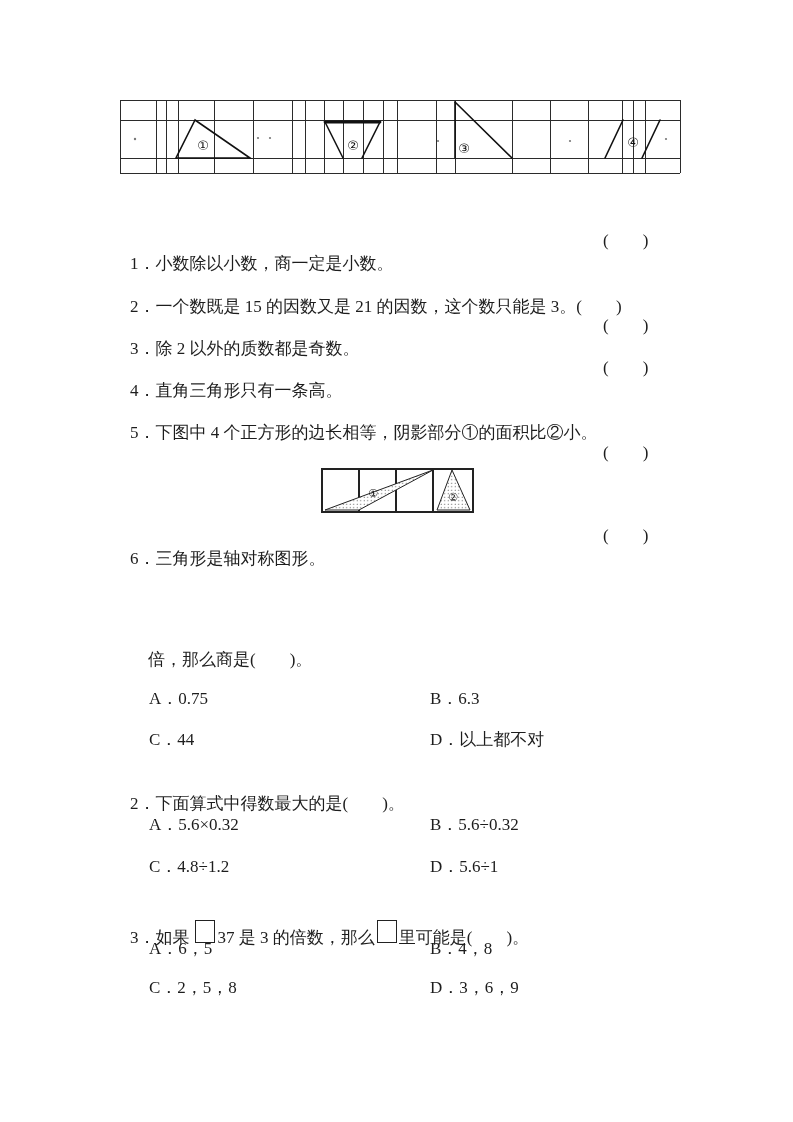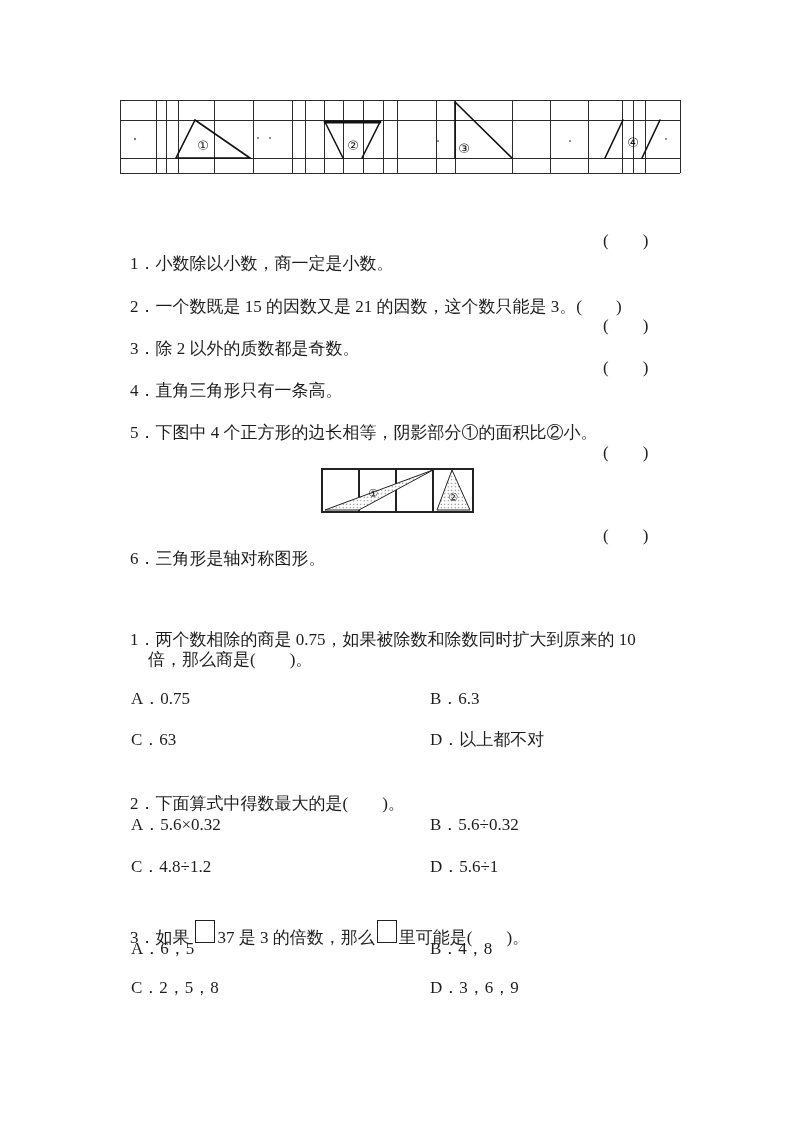--- a/index.html
+++ b/index.html
@@ -23,21 +23,21 @@
     font-weight:bold;
     font-size:18px;
     letter-spacing:-0.2px;
   }
   .num { display:inline; }
   .paren-right {
     position:absolute;
     left:490px; top:0;
     white-space:pre;
   }
-  .opt-a { position:absolute; left:18px; top:0; white-space:pre; }
+  .opt-a { position:absolute; left:36px; top:0; white-space:pre; }
   .opt-b { position:absolute; left:317px; top:0; white-space:pre; }
   .sq {
     display:inline-block;
     width:20px; height:23px;
     border:1.5px solid #222;
     vertical-align:baseline;
     margin:0 3px 0 5px;
     box-sizing:border-box;
   }
   .sq2 { margin:0 2px 0 2px; }
@@ -149,31 +149,28 @@
       <text x="132" y="33">②</text>
     </g>
   </svg>
 
   <div class="line" style="top:524px">
     <span class="num">6．</span><span>三角形是轴对称图形。</span>
     <span class="paren-right">(　　)</span>
   </div>
 
 
-  <div class="line" style="top:605px">
-    <span class="num">1．</span><span>两个数相除的商是 0.75，如果被除数和除数同时扩大到原来的 10</span>
-  </div>
   <div class="line" style="top:648px; left:148px">倍，那么商是(　　)。</div>
 
   <div class="line" style="top:687px">
     <span class="opt-a"><span>A．</span><span>0.75</span></span>
     <span class="opt-b"><span>B．</span><span>6.3</span></span>
   </div>
   <div class="line" style="top:728px">
-    <span class="opt-a"><span>C．</span><span>63</span></span>
+    <span class="opt-a"><span>C．</span><span>44</span></span>
     <span class="opt-b"><span>D．</span><span>以上都不对</span></span>
   </div>
 
   <div class="line" style="top:769px">
     <span class="num">2．</span><span>下面算式中得数最大的是(　　)。</span>
   </div>
   <div class="line" style="top:813px">
     <span class="opt-a"><span>A．</span><span>5.6×0.32</span></span>
     <span class="opt-b"><span>B．</span><span>5.6÷0.32</span></span>
   </div>

